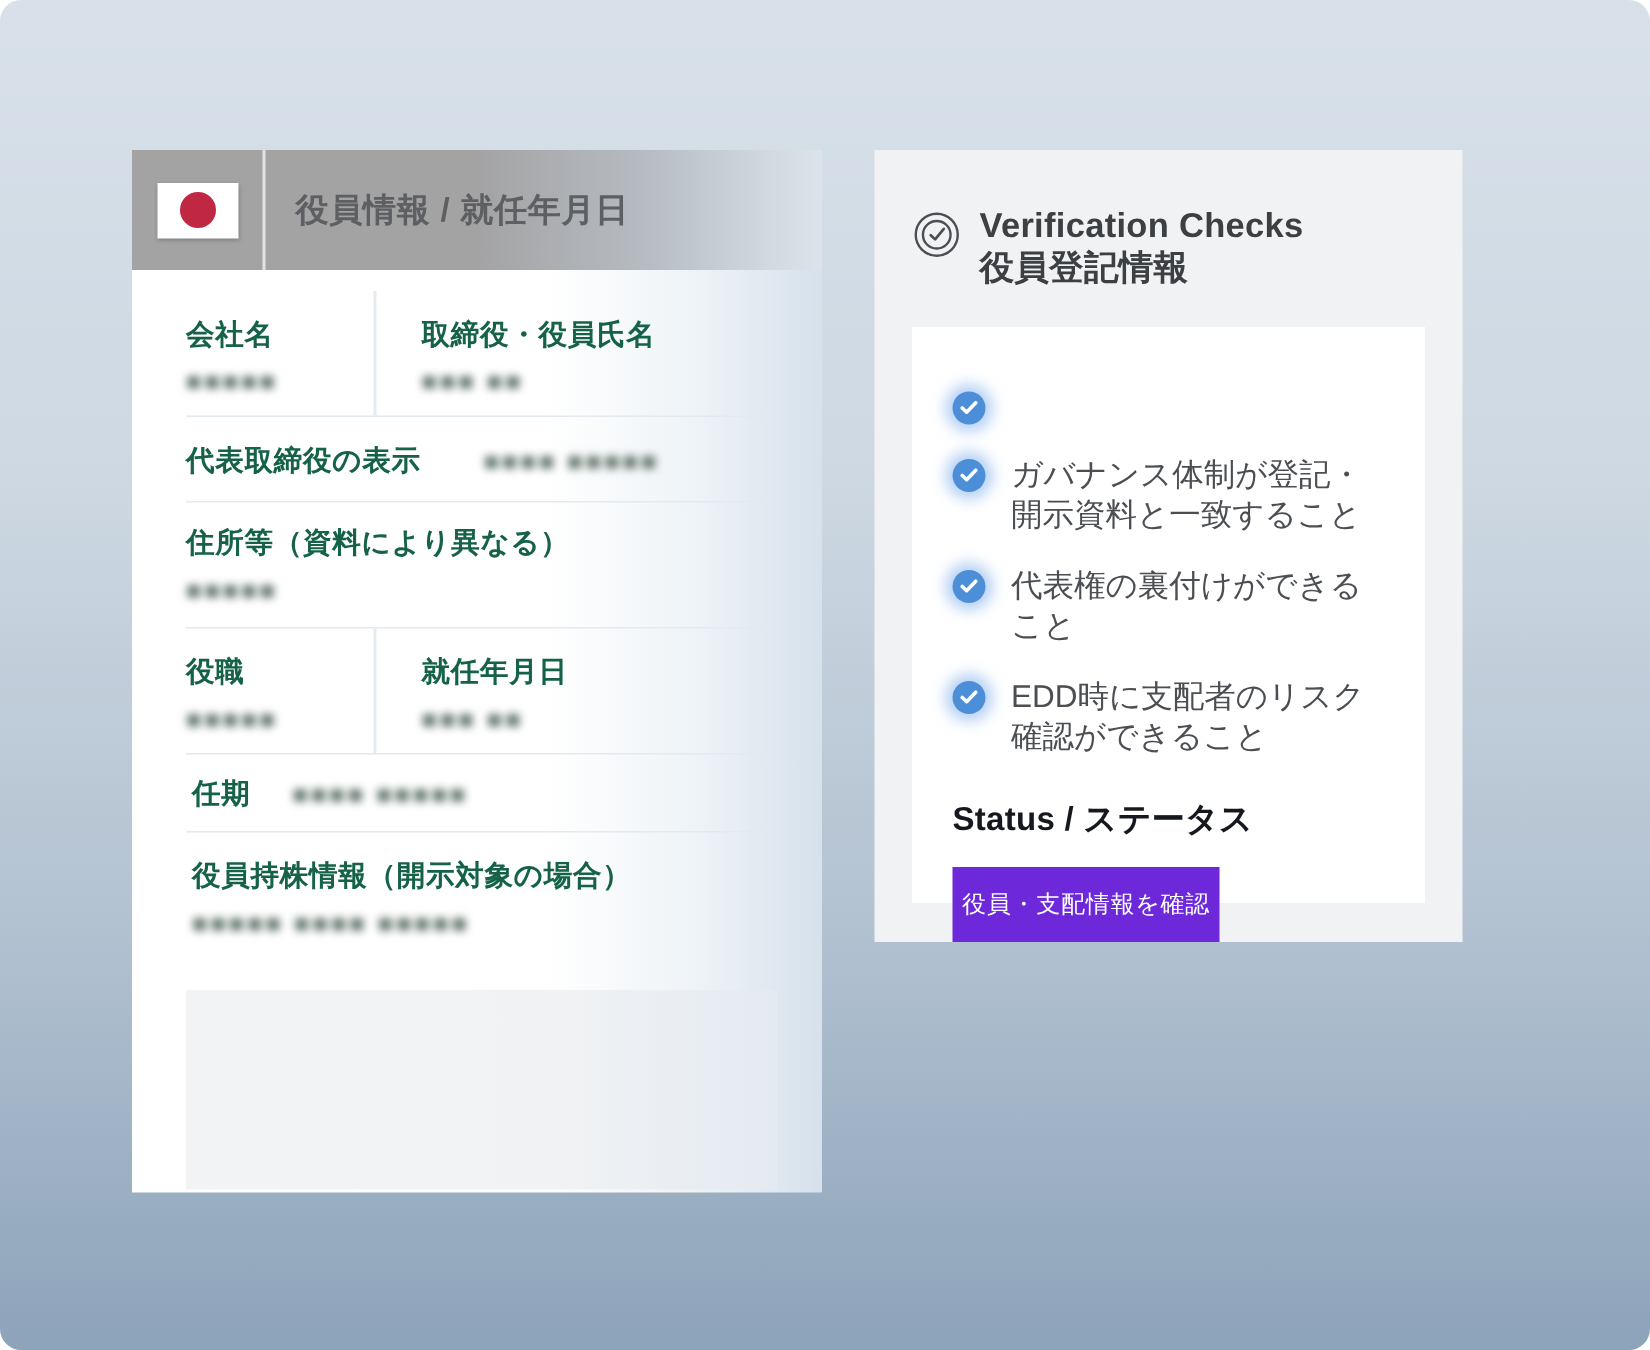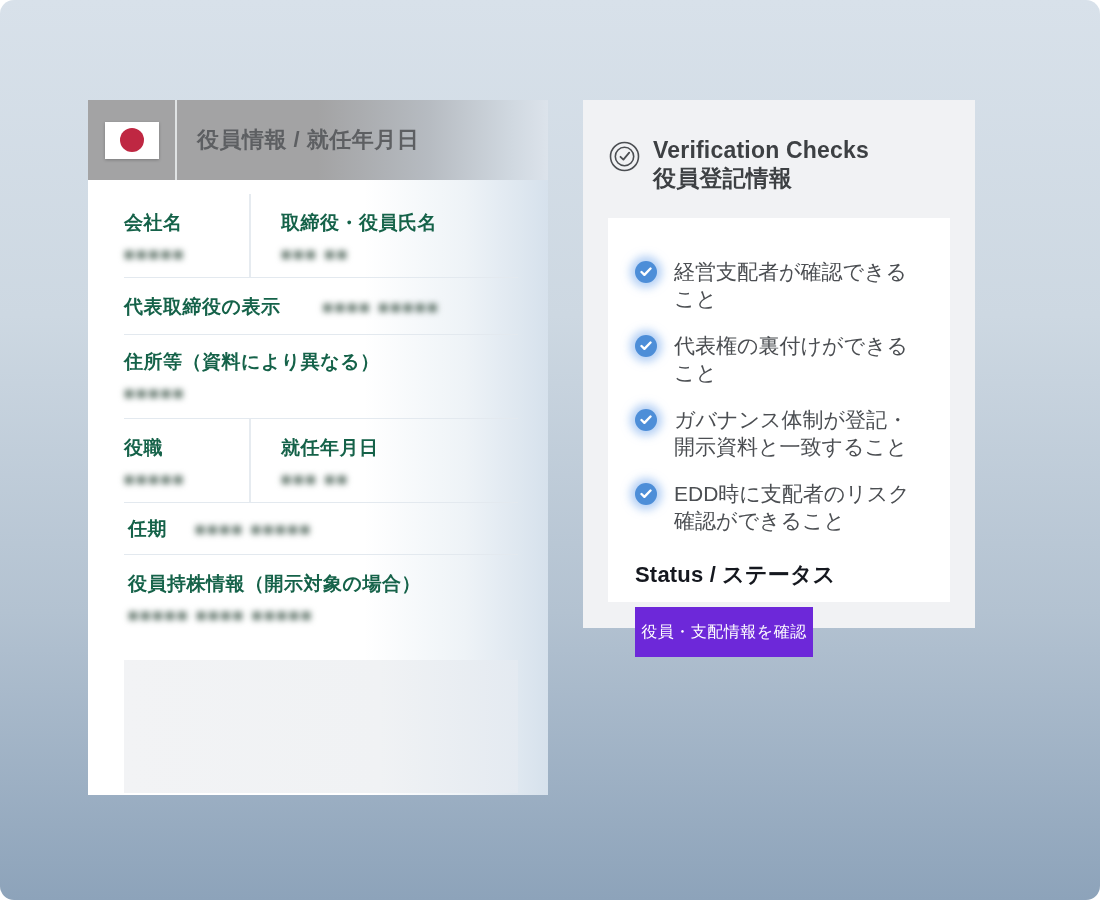--- a/index.html
+++ b/index.html
@@ -166,37 +166,36 @@
     </div>
 
     <div class="inner-card">
       <ul class="check-list">
         <li class="check-item">
           <span class="check-badge">
             <svg width="12" height="10" viewBox="0 0 12 10" fill="none">
               <path d="M1.5 5 L4.4 7.8 L10.5 1.5" stroke="#ffffff" stroke-width="2.4" stroke-linecap="round" stroke-linejoin="round"></path>
               </svg>
           </span>
-          <span class="check-text">経営支配者が確認できること</span>
+        </li>
+        <li class="check-item">
+          <span class="check-badge">
+            <svg width="12" height="10" viewBox="0 0 12 10" fill="none">
+              <path d="M1.5 5 L4.4 7.8 L10.5 1.5" stroke="#ffffff" stroke-width="2.4" stroke-linecap="round" stroke-linejoin="round"></path>
+              </svg>
+          </span>
+          <span class="check-text">ガバナンス体制が登記・開示資料と一致すること</span>
         </li>
         <li class="check-item">
           <span class="check-badge">
             <svg width="12" height="10" viewBox="0 0 12 10" fill="none">
               <path d="M1.5 5 L4.4 7.8 L10.5 1.5" stroke="#ffffff" stroke-width="2.4" stroke-linecap="round" stroke-linejoin="round"></path>
               </svg>
           </span>
           <span class="check-text">代表権の裏付けができること</span>
-        </li>
-        <li class="check-item">
-          <span class="check-badge">
-            <svg width="12" height="10" viewBox="0 0 12 10" fill="none">
-              <path d="M1.5 5 L4.4 7.8 L10.5 1.5" stroke="#ffffff" stroke-width="2.4" stroke-linecap="round" stroke-linejoin="round"></path>
-              </svg>
-          </span>
-          <span class="check-text">ガバナンス体制が登記・開示資料と一致すること</span>
         </li>
         <li class="check-item">
           <span class="check-badge">
             <svg width="12" height="10" viewBox="0 0 12 10" fill="none">
               <path d="M1.5 5 L4.4 7.8 L10.5 1.5" stroke="#ffffff" stroke-width="2.4" stroke-linecap="round" stroke-linejoin="round"></path>
               </svg>
           </span>
           <span class="check-text">EDD時に支配者のリスク確認ができること</span>
         </li>
       </ul>

